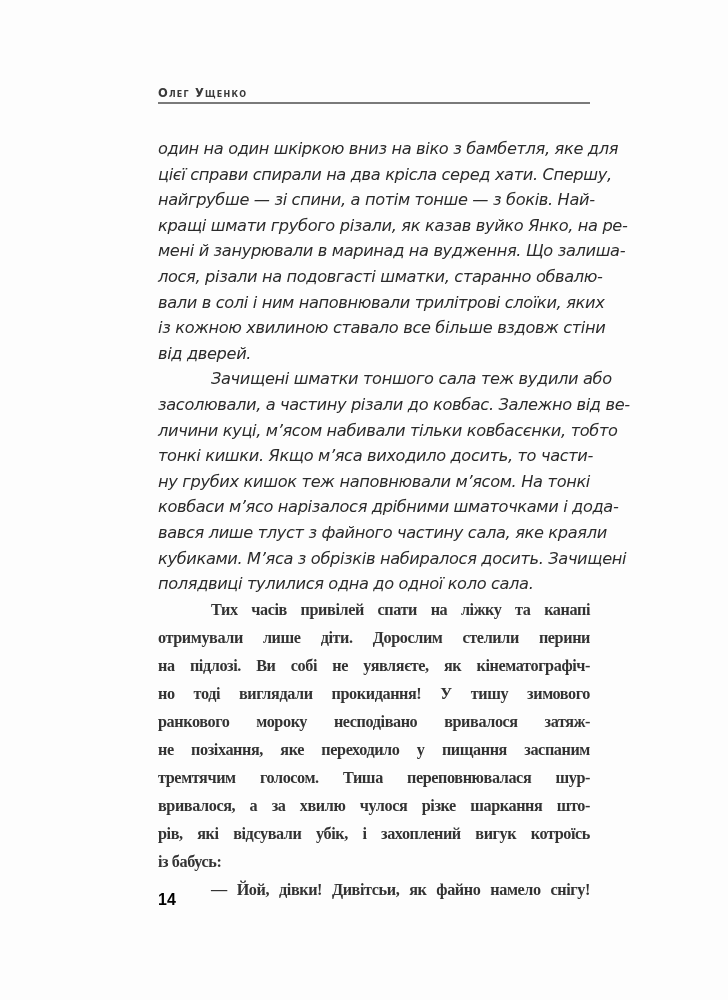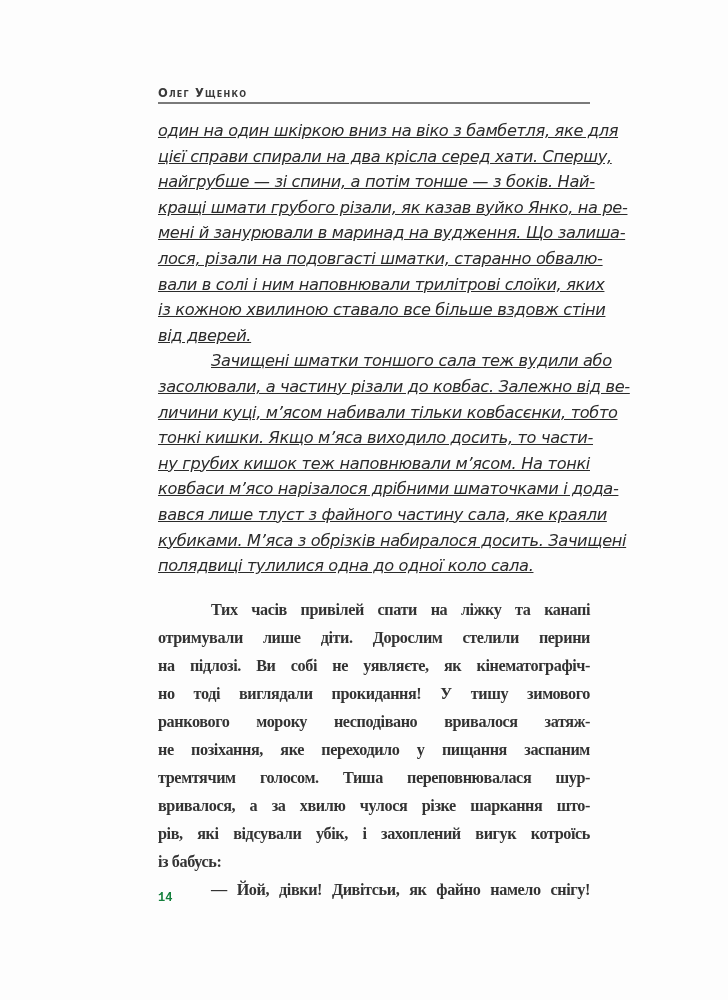--- a/index.html
+++ b/index.html
@@ -23,42 +23,42 @@
     position: absolute; left: 158px; top: 102px; width: 432px; height: 2px;
     background: #7a7a7a;
   }
   .block { position: absolute; left: 158px; width: 432px; }
   .line {
     display: block; width: 432px; white-space: nowrap;
     text-align: justify; text-align-last: justify;
     overflow: visible;
   }
   .line.last { text-align-last: left; }
-  .italic-block { top: 118px; text-decoration: underline; }
+  .italic-block { top: 136px; }
   .italic-block .line {
     font-family: "DejaVu Sans", sans-serif;
     font-style: italic;
     font-size: 16.2px;
     height: 25.6px; line-height: 25.6px;
     letter-spacing: -0.35px;
   }
   .serif-block { top: 596px; }
   .serif-block .line {
     font-family: Liberation Serif, serif;
     font-size: 16.2px;
     height: 28px; line-height: 28px;
     letter-spacing: -0.4px;
     font-weight: 600;
     color: #333;
   }
   .indent { padding-left: 53px; width: 379px !important; }
   .page-number {
     position: absolute; left: 158px; top: 891px;
-    font-family: Liberation Mono, monospace;
-    font-size: 12px; font-weight: bold; color: #15803d;
+    font-family: Liberation Sans, sans-serif;
+    font-size: 16px; font-weight: bold; color: #000000;
   }
 </style>
 </head>
 <body>
 
 <div class="page">
   <div class="running-head">Олег Ущенко</div>
   <div class="head-rule"></div>
 
   <div class="block italic-block">

